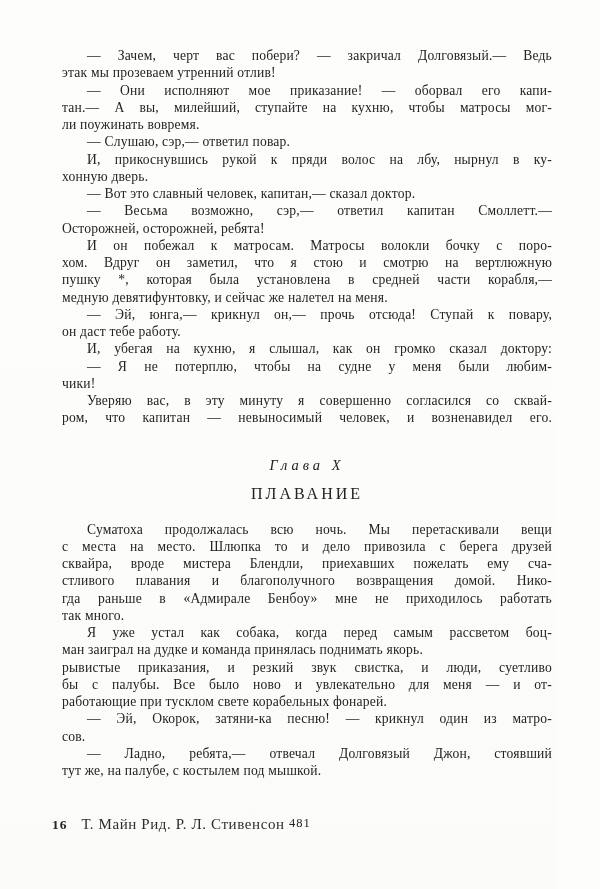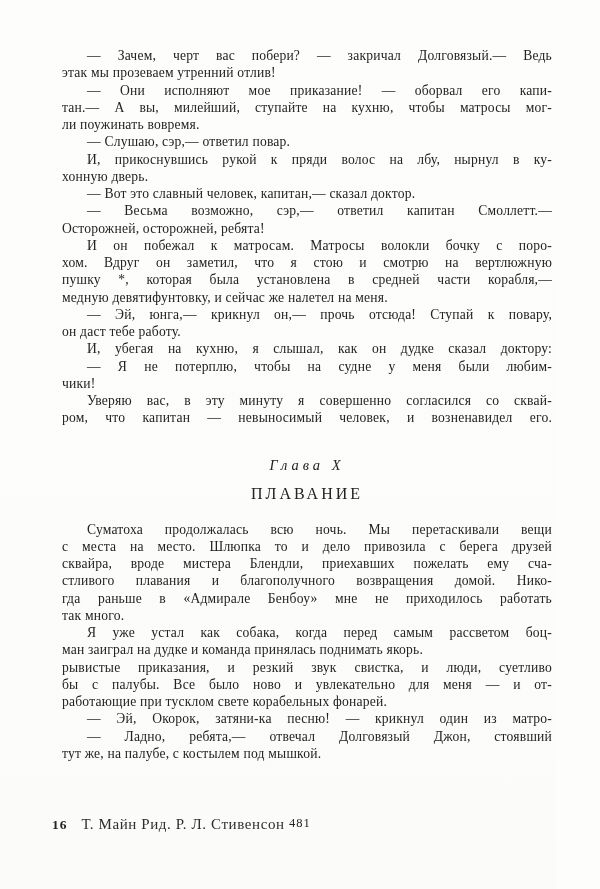--- a/index.html
+++ b/index.html
@@ -123,21 +123,21 @@
           <div class="line first fill">И он побежал к матросам. Матросы волокли бочку с поро-</div>
           <div class="line fill">хом. Вдруг он заметил, что я стою и смотрю на вертлюжную</div>
           <div class="line fill">пушку *, которая была установлена в средней части корабля,—</div>
           <div class="line">медную девятифунтовку, и сейчас же налетел на меня.</div>
         </div>
         <div class="para">
           <div class="line first fill">— Эй, юнга,— крикнул он,— прочь отсюда! Ступай к повару,</div>
           <div class="line">он даст тебе работу.</div>
         </div>
         <div class="para">
-          <div class="line first fill">И, убегая на кухню, я слышал, как он дудке сказал доктору:</div>
+          <div class="line first fill">И, убегая на кухню, я слышал, как он громко сказал доктору:</div>
         </div>
         <div class="para">
           <div class="line first fill">— Я не потерплю, чтобы на судне у меня были любим-</div>
           <div class="line">чики!</div>
         </div>
         <div class="para">
           <div class="line first fill">Уверяю вас, в эту минуту я совершенно согласился со сквай-</div>
           <div class="line fill">ром, что капитан — невыносимый человек, и возненавидел его.</div>
         </div>
       </div>
@@ -160,20 +160,21 @@
           <div class="line first fill">Я уже устал как собака, когда перед самым рассветом боц-</div>
           <div class="line">ман заиграл на дудке и команда принялась поднимать якорь.</div>
         </div>
         <div class="para">
           <div class="line fill">рывистые приказания, и резкий звук свистка, и люди, суетливо</div>
           <div class="line fill">бы с палубы. Все было ново и увлекательно для меня — и от-</div>
           <div class="line">работающие при тусклом свете корабельных фонарей.</div>
         </div>
         <div class="para">
           <div class="line first fill">— Эй, Окорок, затяни-ка песню! — крикнул один из матро-</div>
+          <div class="line">сов.</div>
         </div>
         <div class="para">
           <div class="line first fill">— Ладно, ребята,— отвечал Долговязый Джон, стоявший</div>
           <div class="line">тут же, на палубе, с костылем под мышкой.</div>
         </div>
       </div>
 
   </div>
 
   <div class="footer">

